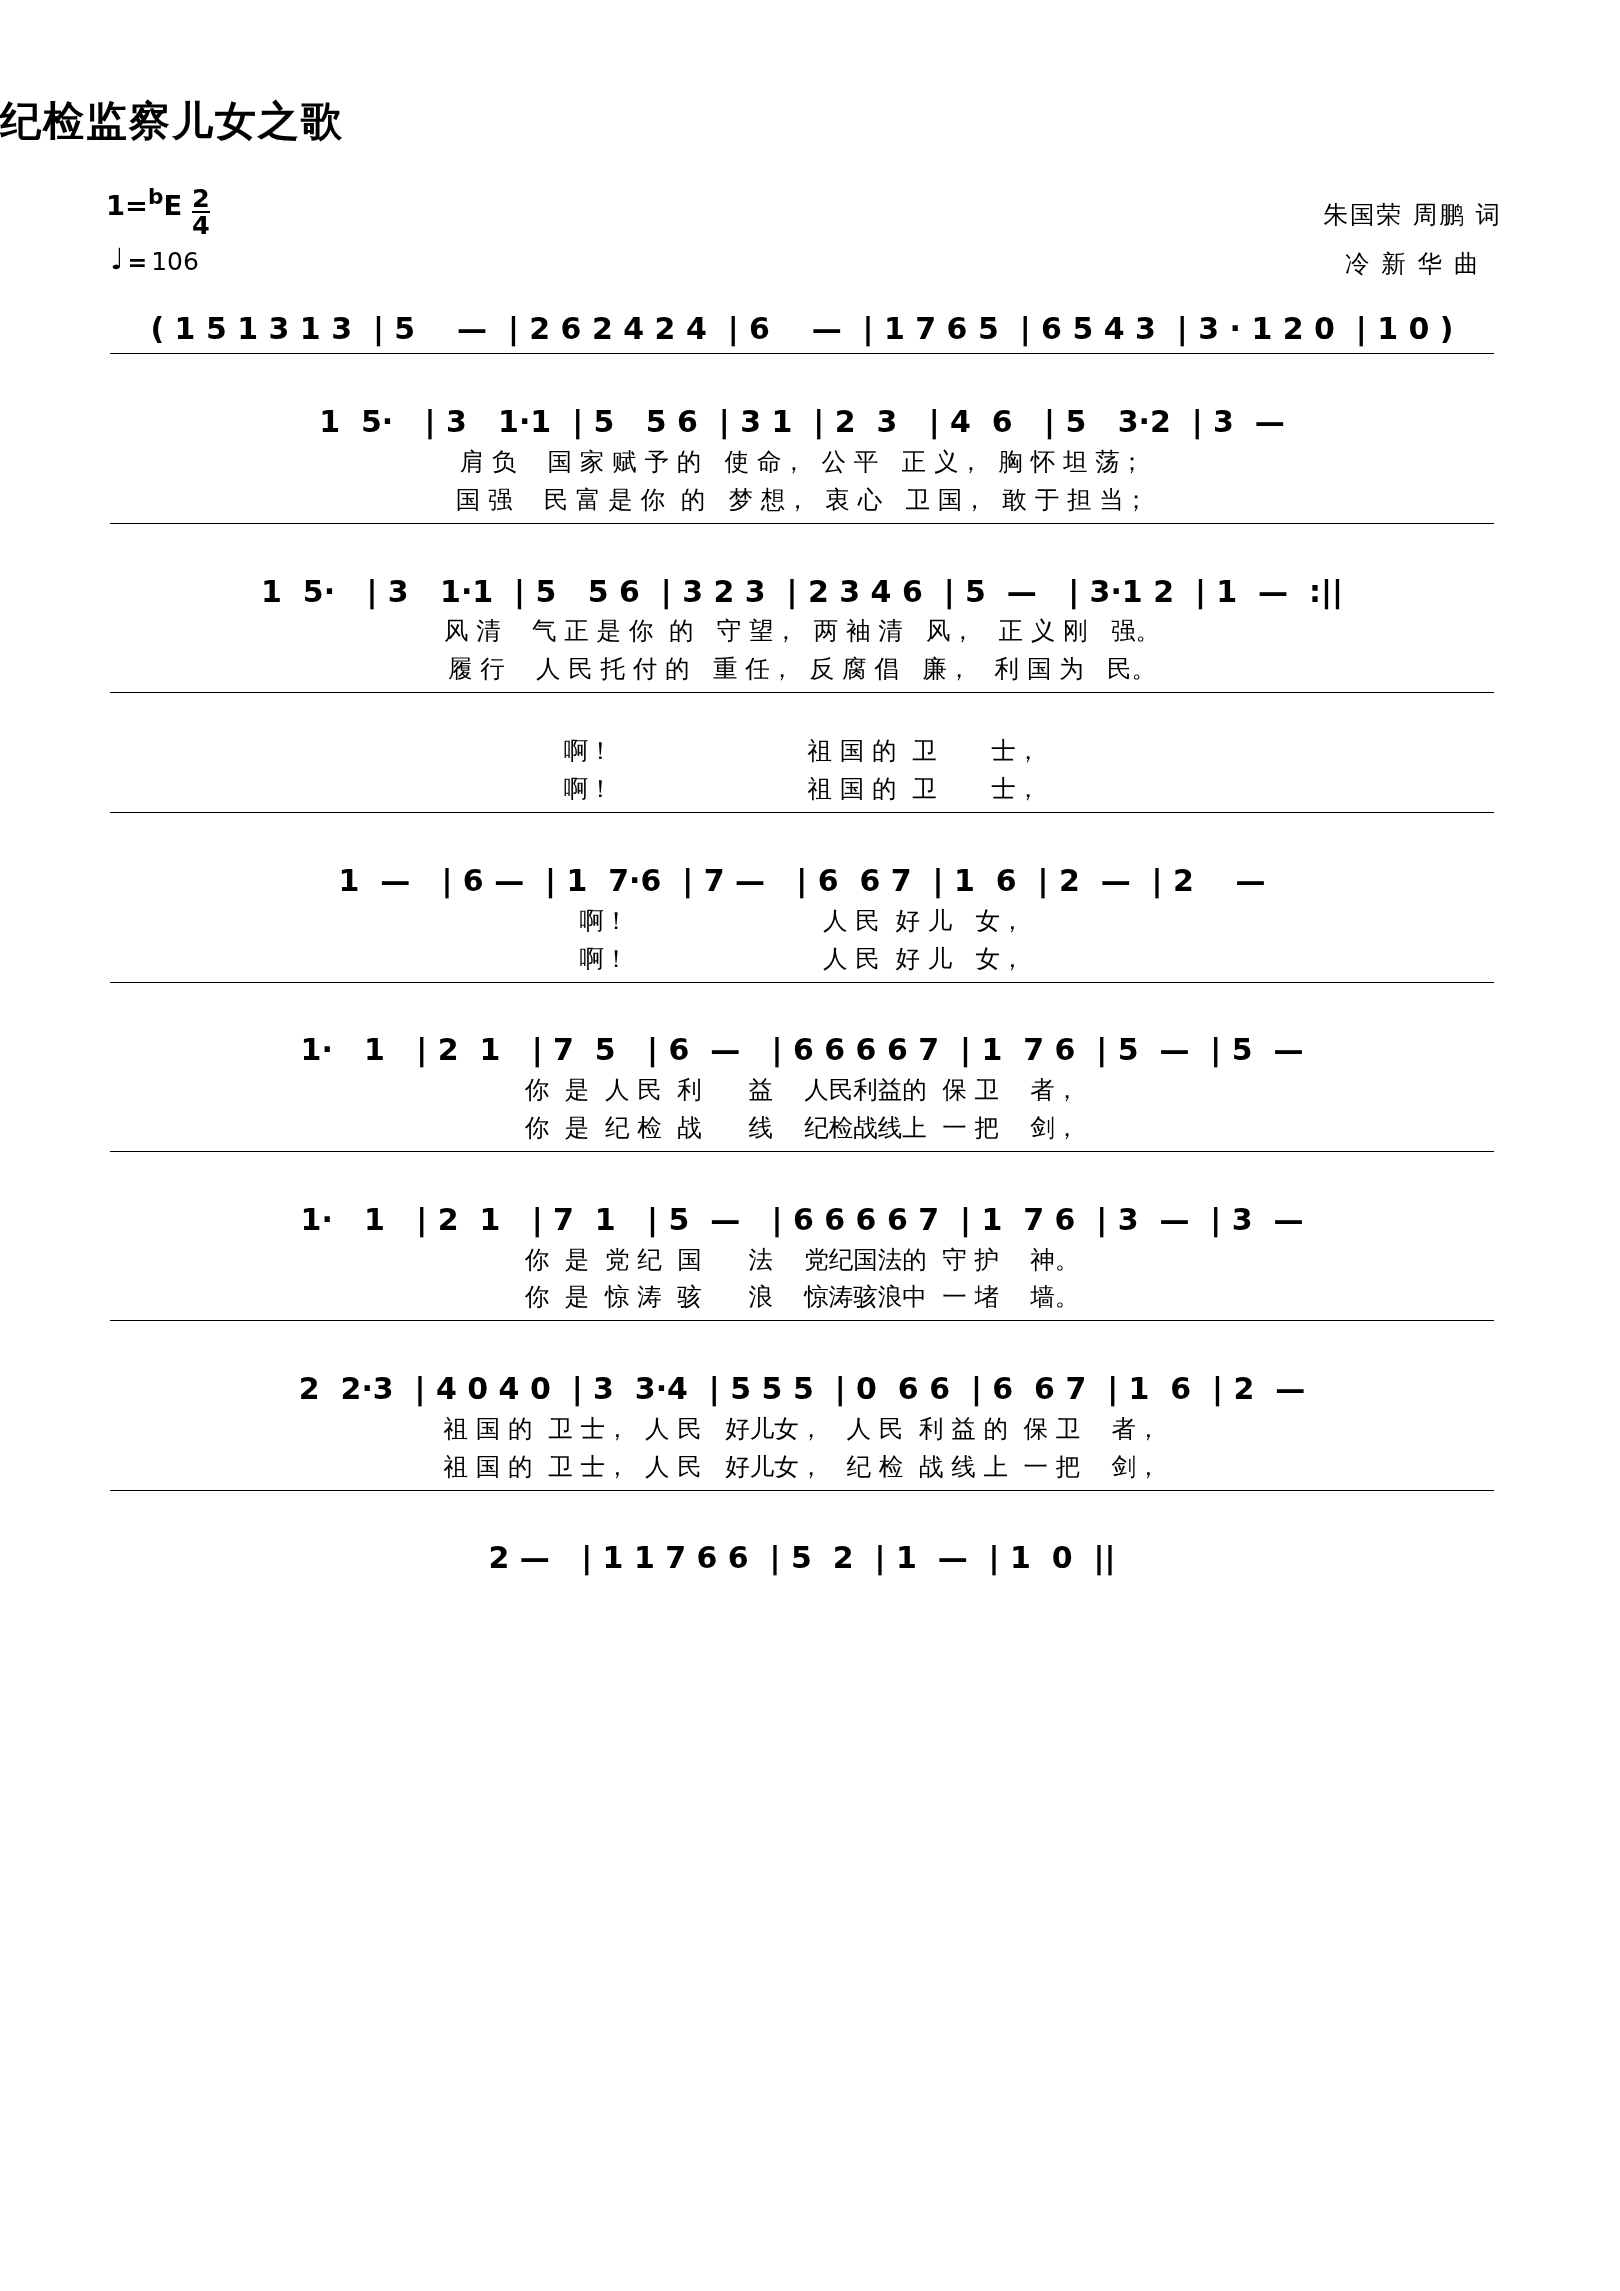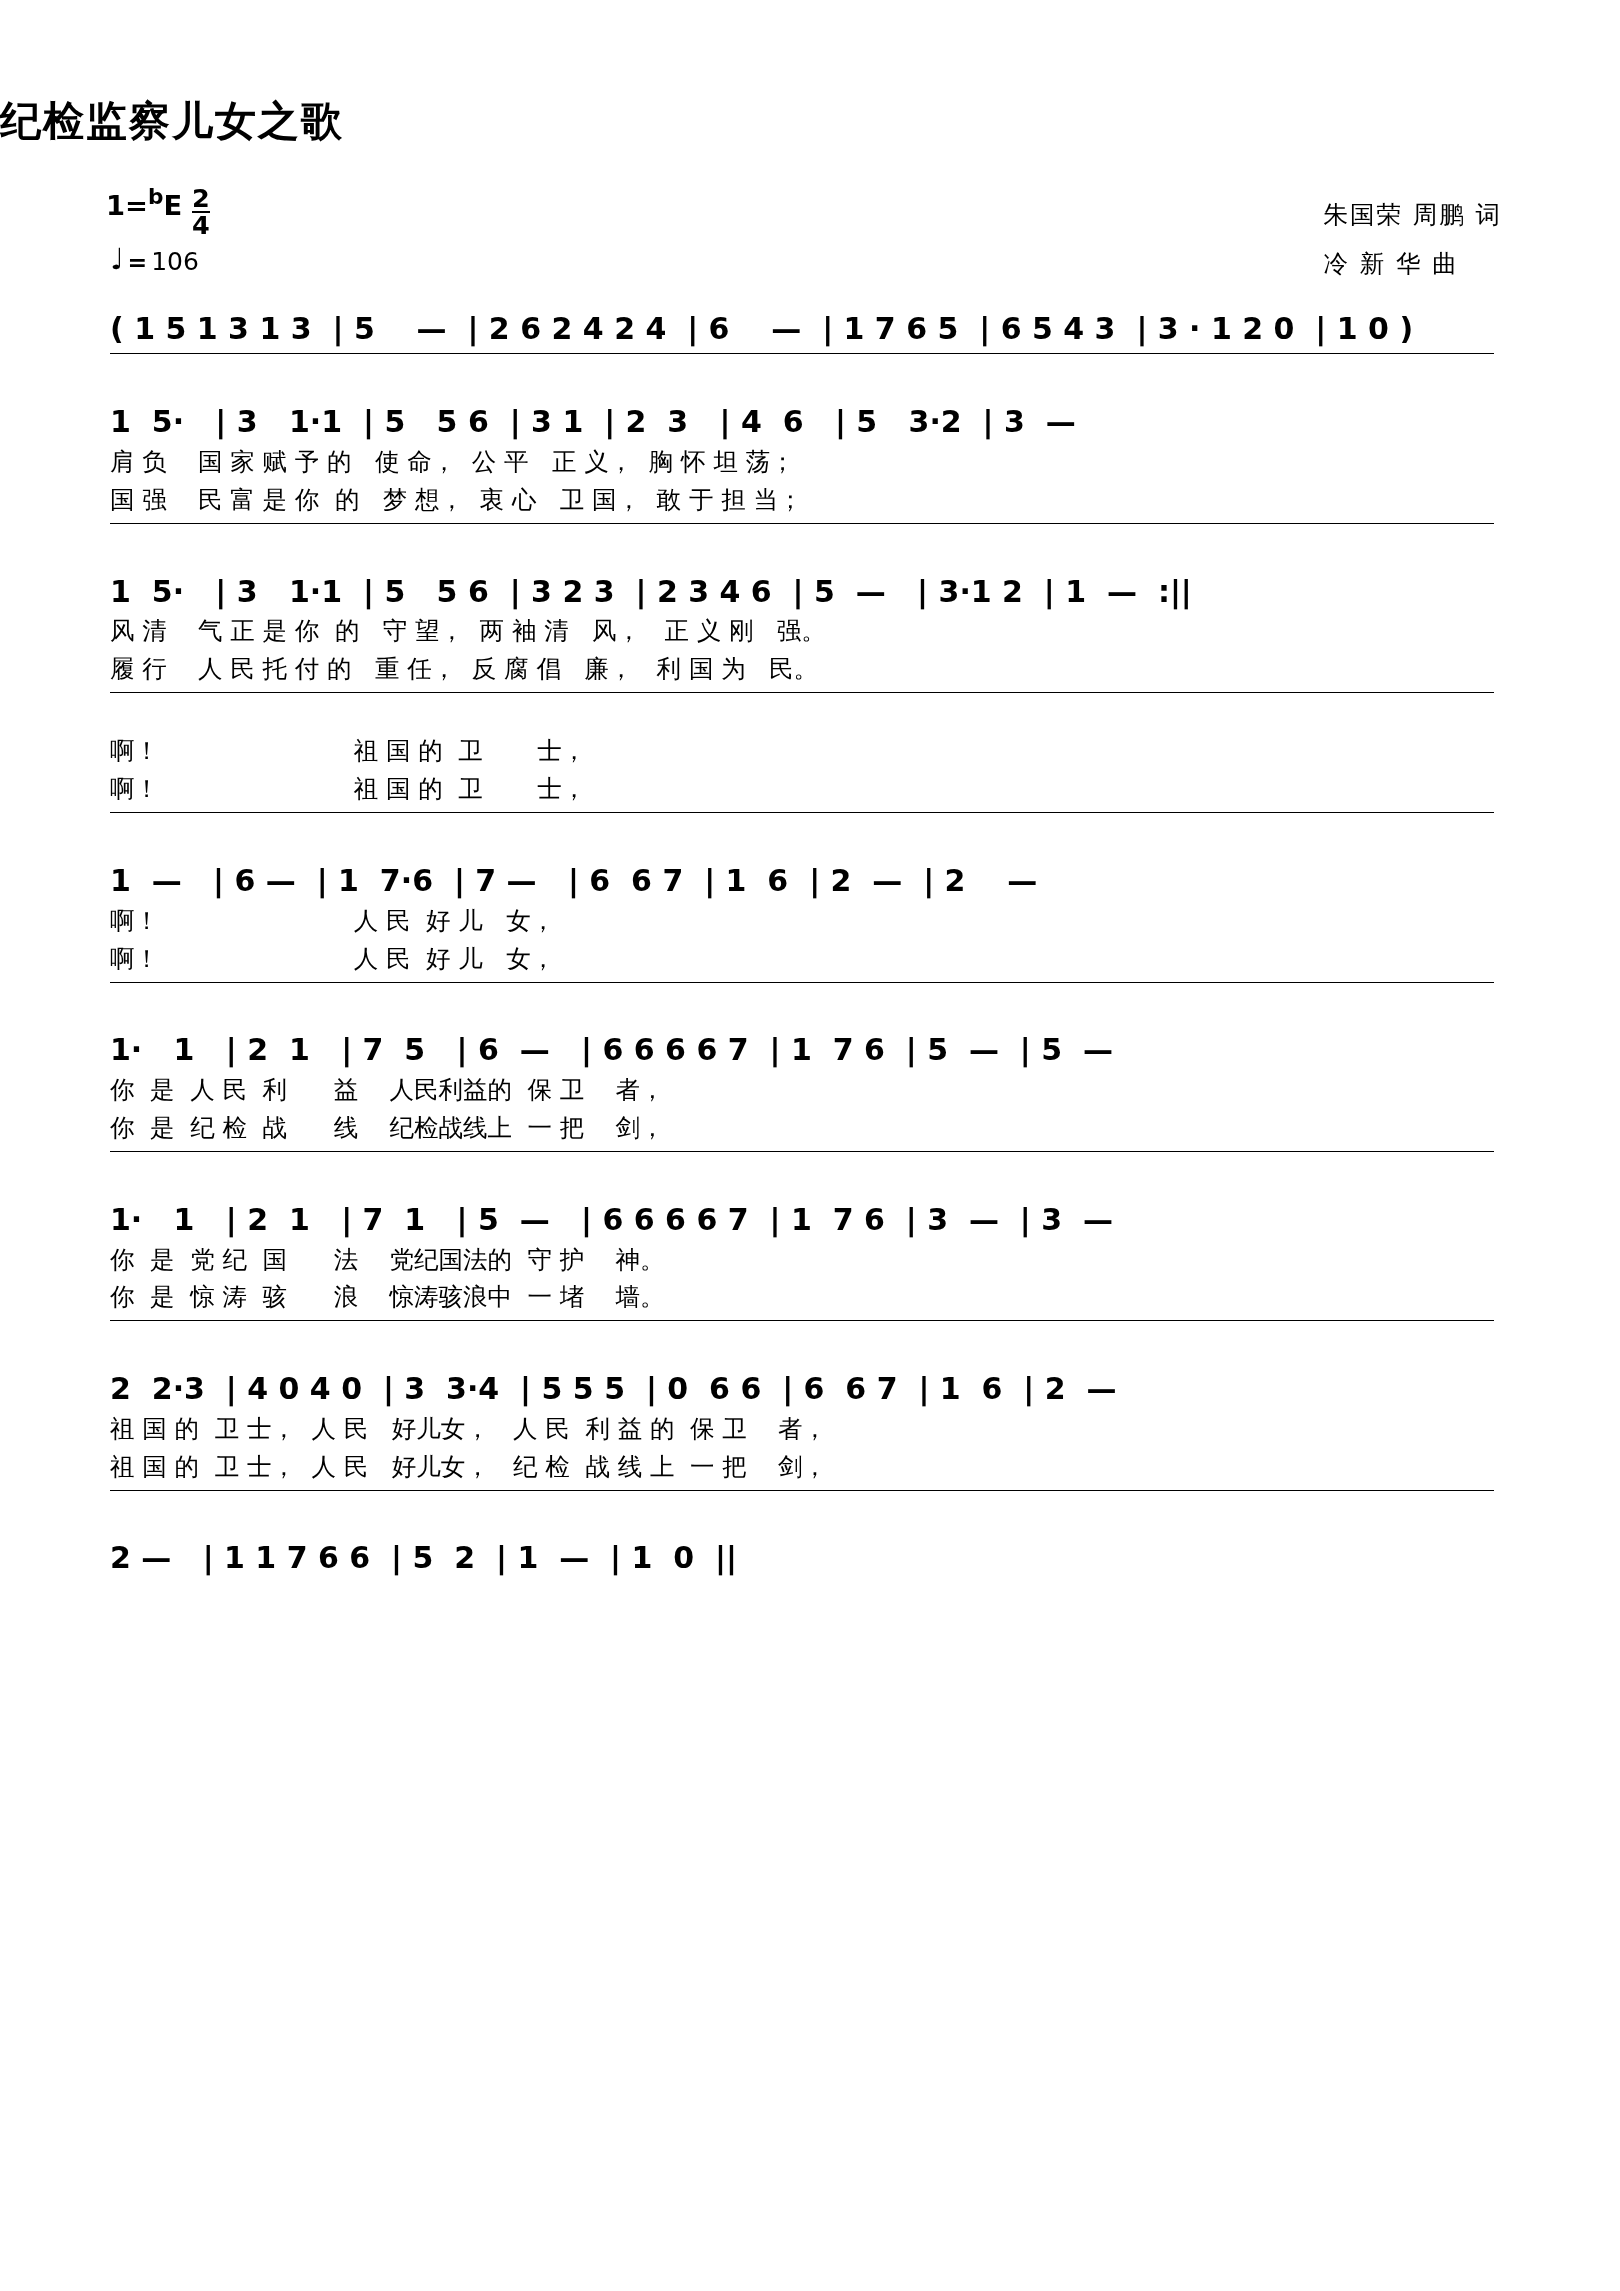--- a/index.html
+++ b/index.html
@@ -80,33 +80,34 @@
     line-height: 1;
     position: relative;
     top: -2px;
   }
   .tempo .val { font-size: 25px; font-weight: normal; }
 
   .credits {
     position: absolute;
     right: 118px;
     top: 7.8px;
-    text-align: left;
+    text-align: center;
     font-size: 24.5px;
     line-height: 2.0;
     letter-spacing: 2px;
     margin-left: 48px;
   }
 
   
   .system {
     position: relative;
     margin: 0 16px 0 0;
     padding: 0 110px;
     box-sizing: border-box;
+    text-align: center;
   }
   .notes {
     font-family: "DejaVu Sans", "Liberation Sans", sans-serif;
     font-size: 30px;
     font-weight: bold;
     letter-spacing: 0px;
     white-space: pre;
     line-height: 1.0;
     padding-top: 13.7px;
     padding-bottom: 5.9px;

